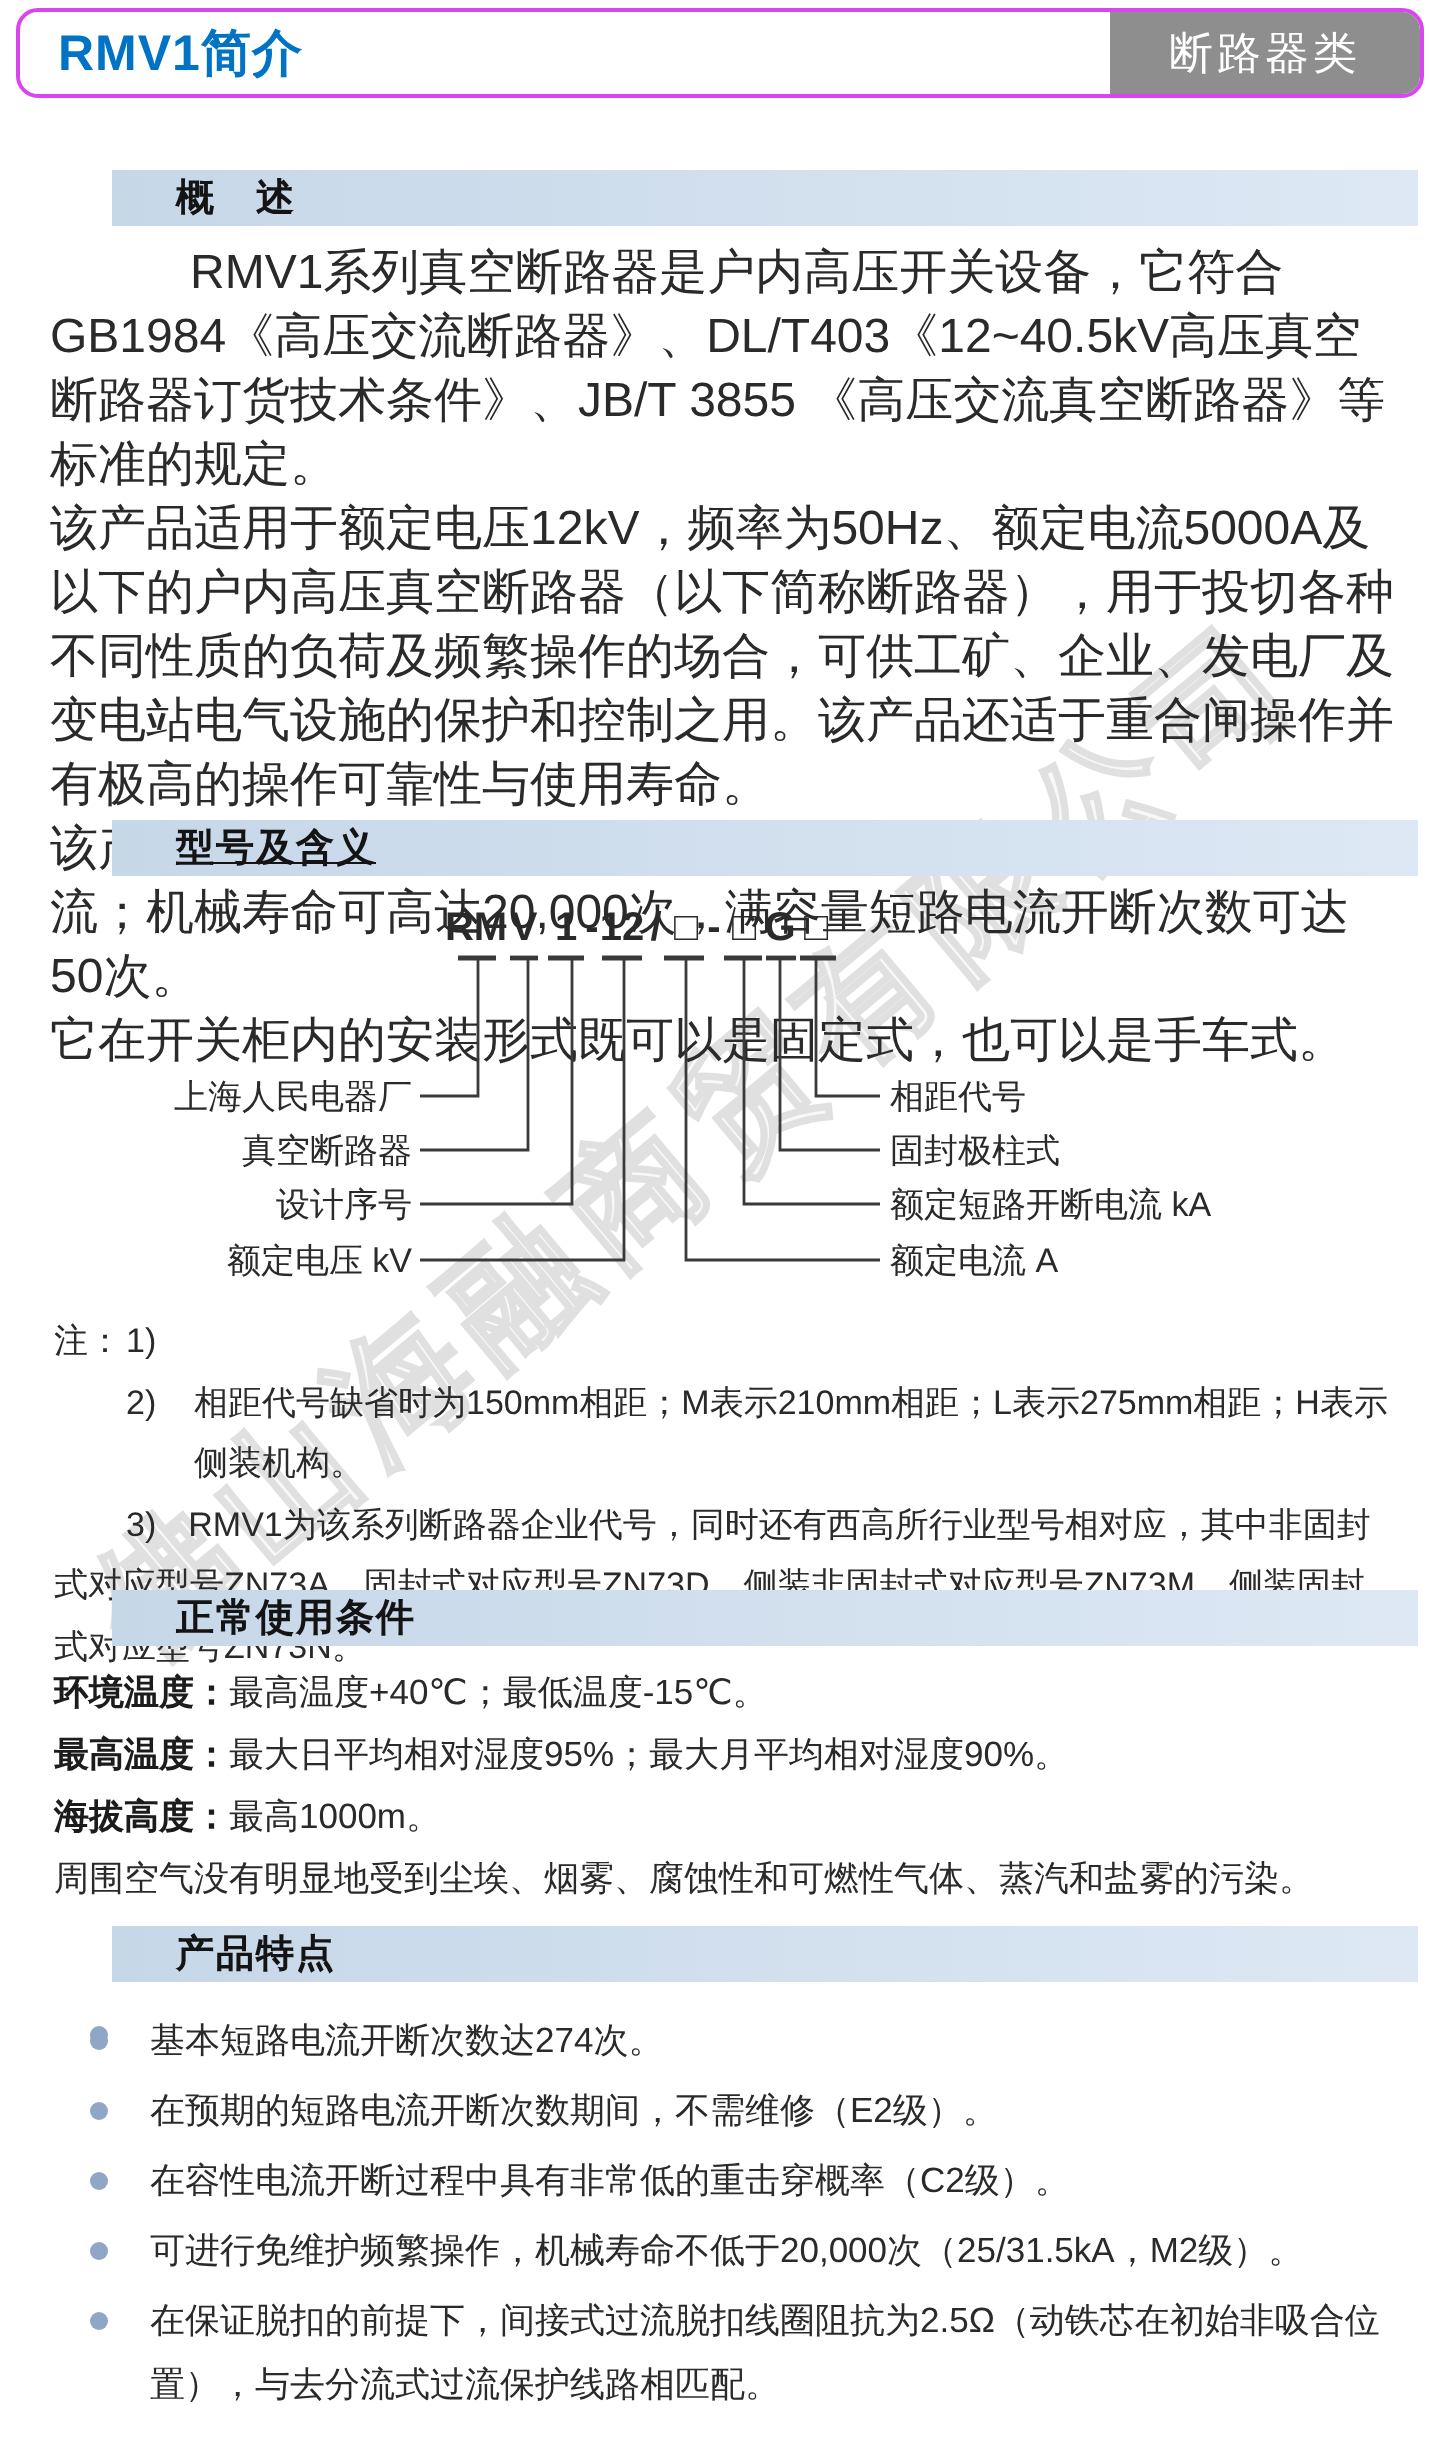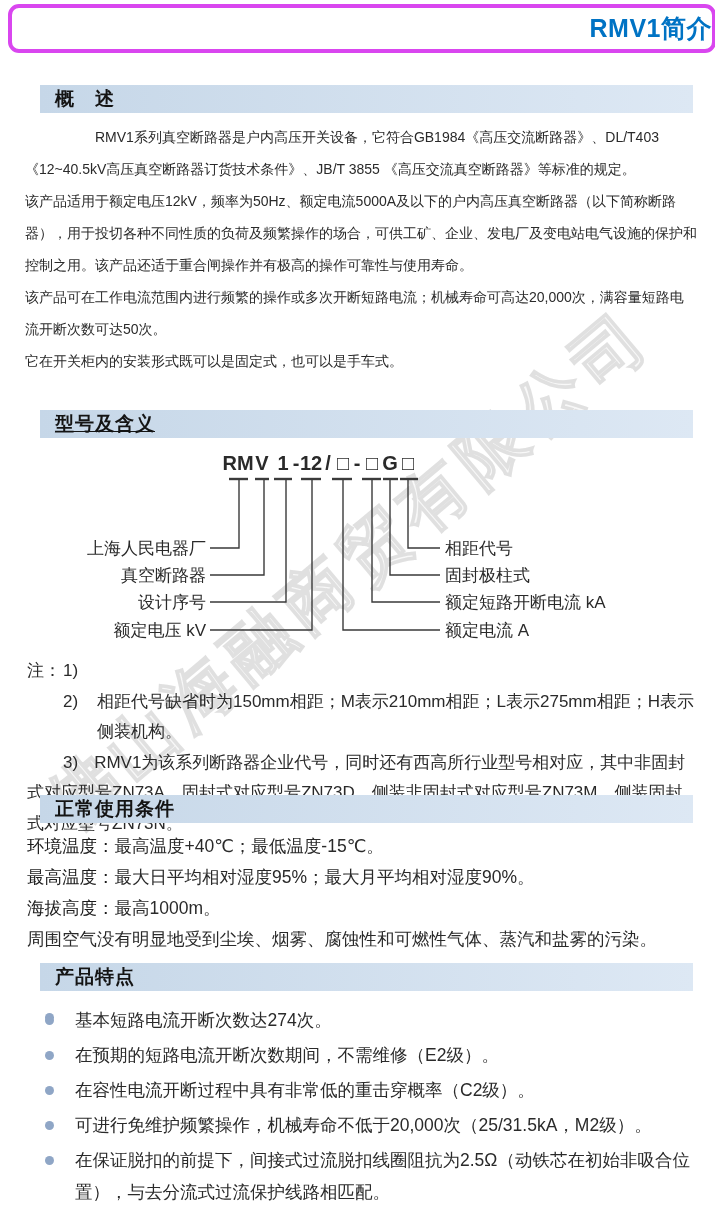--- a/index.html
+++ b/index.html
@@ -12,44 +12,44 @@
   .watermark{
     position:absolute;left:58px;top:768px;width:820px;
     transform:rotate(-40deg);transform-origin:0 50%;
     font-size:68px;letter-spacing:8px;font-weight:bold;
     color:#f4f4f4;-webkit-text-stroke:1.5px #cccccc;
     opacity:.6;white-space:nowrap;z-index:0;pointer-events:none;
   }
   
   .page-header{
     position:absolute;left:8px;top:4px;width:700px;height:41px;
-    border:4px solid #d946ef;border-radius:11px;background:#fff;
-    display:flex;align-items:stretch;justify-content:flex-end;
+    border:2px solid #d946ef;border-radius:11px;background:#fff;
+    display:flex;align-items:stretch;justify-content:space-between;
     overflow:hidden;z-index:2;
   }
   .header-title{
     color:#0073c4;font-size:25px;font-weight:bold;
     display:flex;align-items:center;padding-left:19px;letter-spacing:.5px;
   }
   .header-tag{
     background:#8e8e8e;color:#ffffff;font-size:22px;
     display:flex;align-items:center;justify-content:center;
     width:155px;letter-spacing:2px;
   }
   
   .section-bar{
-    position:absolute;left:40px;width:653px;height:28px;
+    position:absolute;left:56px;width:653px;height:28px;
     background:linear-gradient(to right,#c6d7e8,#dde8f4);
-    display:flex;align-items:center;padding-left:15px;box-sizing:border-box;
+    display:flex;align-items:center;padding-left:32px;box-sizing:border-box;
     font-size:19px;font-weight:bold;color:#141414;z-index:1;letter-spacing:1px;
   }
   
   .overview-text{
     position:absolute;left:25px;top:121px;width:672px;z-index:1;
-    font-size:14px;line-height:32px;color:#2a2a2a;
+    font-size:24px;line-height:32px;color:#2a2a2a;
   }
   .overview-text p{margin:0;}
   .overview-text p.indent{text-indent:70px;}
   
   .model-diagram{position:absolute;left:40px;top:448px;z-index:1;}
   .model-diagram text{fill:#2a2a2a;}
   .code-token{font-size:20px;font-weight:600;font-family:"Liberation Sans","DejaVu Sans",sans-serif;}
   .diag-label{font-size:17px;font-family:"Liberation Sans","DejaVu Sans",sans-serif;}
   .diag-line{stroke:#3a3a3a;stroke-width:1.4;fill:none;}
   .diag-underline{stroke:#3a3a3a;stroke-width:2.4;}
@@ -64,39 +64,40 @@
   .note-num{flex:0 0 34px;}
   .note-row.second{margin-left:36px;}
   .note-para{text-indent:36px;}
   .note-para .note-num-inline{padding-right:16px;}
   
   .conditions-text{
     position:absolute;left:27px;top:831px;width:670px;z-index:1;
     font-size:17.5px;line-height:31px;color:#2a2a2a;
   }
   .conditions-text p{margin:0;}
-  .cond-label{font-weight:normal;color:#1c1c1c;text-align:center;}
+  .cond-label{font-weight:bold;color:#1c1c1c;text-align:center;}
   
   .features-list{
     position:absolute;left:25px;top:1001px;width:676px;z-index:1;
     font-size:17.5px;line-height:32.5px;color:#2a2a2a;
   }
   .feature-item{position:relative;padding-left:50px;margin-bottom:2.5px;}
   .bullet-dot{
     position:absolute;left:20px;top:12px;width:9px;height:9px;
     border-radius:50%;background:#8fa6c6;
   }
 </style>
 </head>
 <body>
 
 <div class="watermark">佛山海融商贸有限公司</div>
 
 <div class="page-header">
   <div class="header-title">RMV1简介</div>
+  <div class="header-tag">断路器类</div>
 </div>
 
 <div class="section-bar" style="top:85px;">概　述</div>
 <div class="overview-text">
   <p class="indent">RMV1系列真空断路器是户内高压开关设备，它符合GB1984《高压交流断路器》、DL/T403《12~40.5kV高压真空断路器订货技术条件》、JB/T 3855 《高压交流真空断路器》等标准的规定。</p>
   <p>该产品适用于额定电压12kV，频率为50Hz、额定电流5000A及以下的户内高压真空断路器（以下简称断路器），用于投切各种不同性质的负荷及频繁操作的场合，可供工矿、企业、发电厂及变电站电气设施的保护和控制之用。该产品还适于重合闸操作并有极高的操作可靠性与使用寿命。</p>
   <p>该产品可在工作电流范围内进行频繁的操作或多次开断短路电流；机械寿命可高达20,000次，满容量短路电流开断次数可达50次。</p>
   <p>它在开关柜内的安装形式既可以是固定式，也可以是手车式。</p>
 </div>
 

